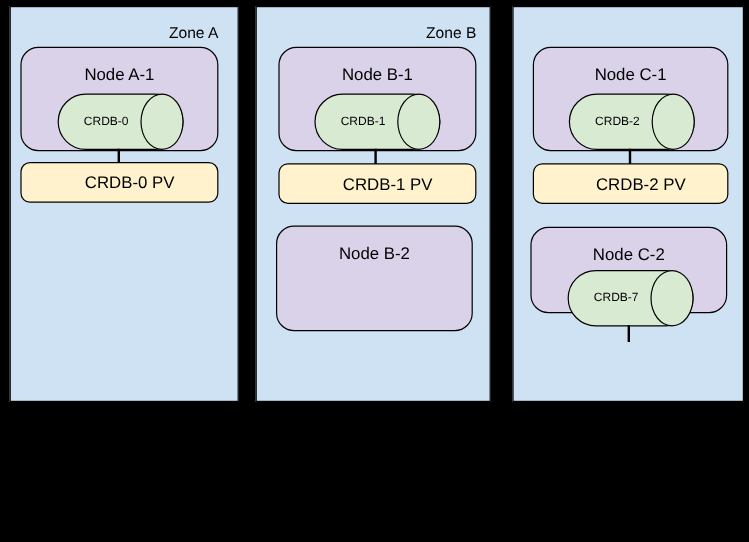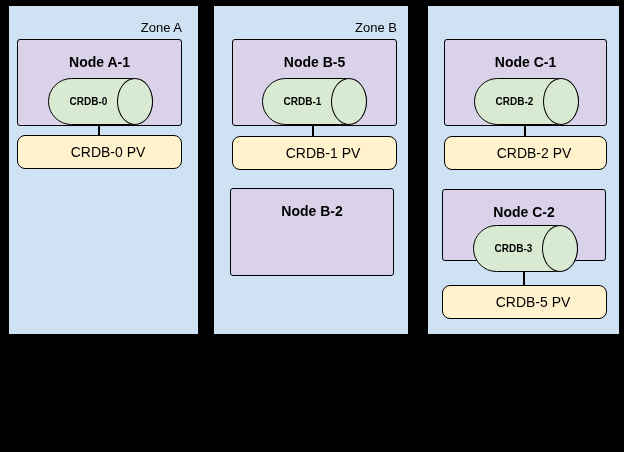--- a/index.html
+++ b/index.html
@@ -35,22 +35,21 @@
     top:14px;
     height:16px;
     line-height:16px;
     text-align:right;
     font-size:13px;
   }
   .dnode{
     position:absolute;
     background:var(--node);
     border:1px solid var(--border);
-    border-radius:3px;
-    font-weight:bold;
+    border-radius:15px;
   }
   .dnode-label{
     position:absolute;
     left:0;
     right:0;
     top:14px;
     text-align:center;
     font-size:14px;
   }
   .cyl{
@@ -123,21 +122,21 @@
 
     <div class="pv" style="left:8px;top:129px;width:165px">
       <span class="pv-label">CRDB-0 PV</span>
     </div>
   </section>
 
   <section class="zone" style="left:213px;top:5px;width:196px;height:330px">
     <div class="zone-title" style="left:18px;width:165px">Zone B</div>
 
     <div class="dnode" style="left:18px;top:33px;width:165px;height:87px">
-      <div class="dnode-label">Node B-5</div>
+      <div class="dnode-label">Node B-1</div>
       <div class="cyl" style="left:29px;top:38px">
         <span class="cyl-cap"></span>
         <span class="cyl-label">CRDB-1</span>
       </div>
     </div>
 
     <div class="connector" style="left:98px;top:118px;height:13px"></div>
 
     <div class="pv" style="left:18px;top:130px;width:165px">
       <span class="pv-label">CRDB-1 PV</span>
@@ -161,24 +160,21 @@
     <div class="connector" style="left:96px;top:118px;height:13px"></div>
 
     <div class="pv" style="left:16px;top:130px;width:163px">
       <span class="pv-label">CRDB-2 PV</span>
     </div>
 
     <div class="dnode" style="left:14px;top:183px;width:164px;height:72px">
       <div class="dnode-label">Node C-2</div>
       <div class="cyl" style="left:30px;top:35px">
         <span class="cyl-cap"></span>
-        <span class="cyl-label">CRDB-3</span>
+        <span class="cyl-label">CRDB-7</span>
       </div>
     </div>
 
     <div class="connector" style="left:95px;top:265px;height:14px"></div>
 
-    <div class="pv" style="left:14px;top:279px;width:165px">
-      <span class="pv-label">CRDB-5 PV</span>
-    </div>
   </section>
 
 </div>
 
 </body></html>

